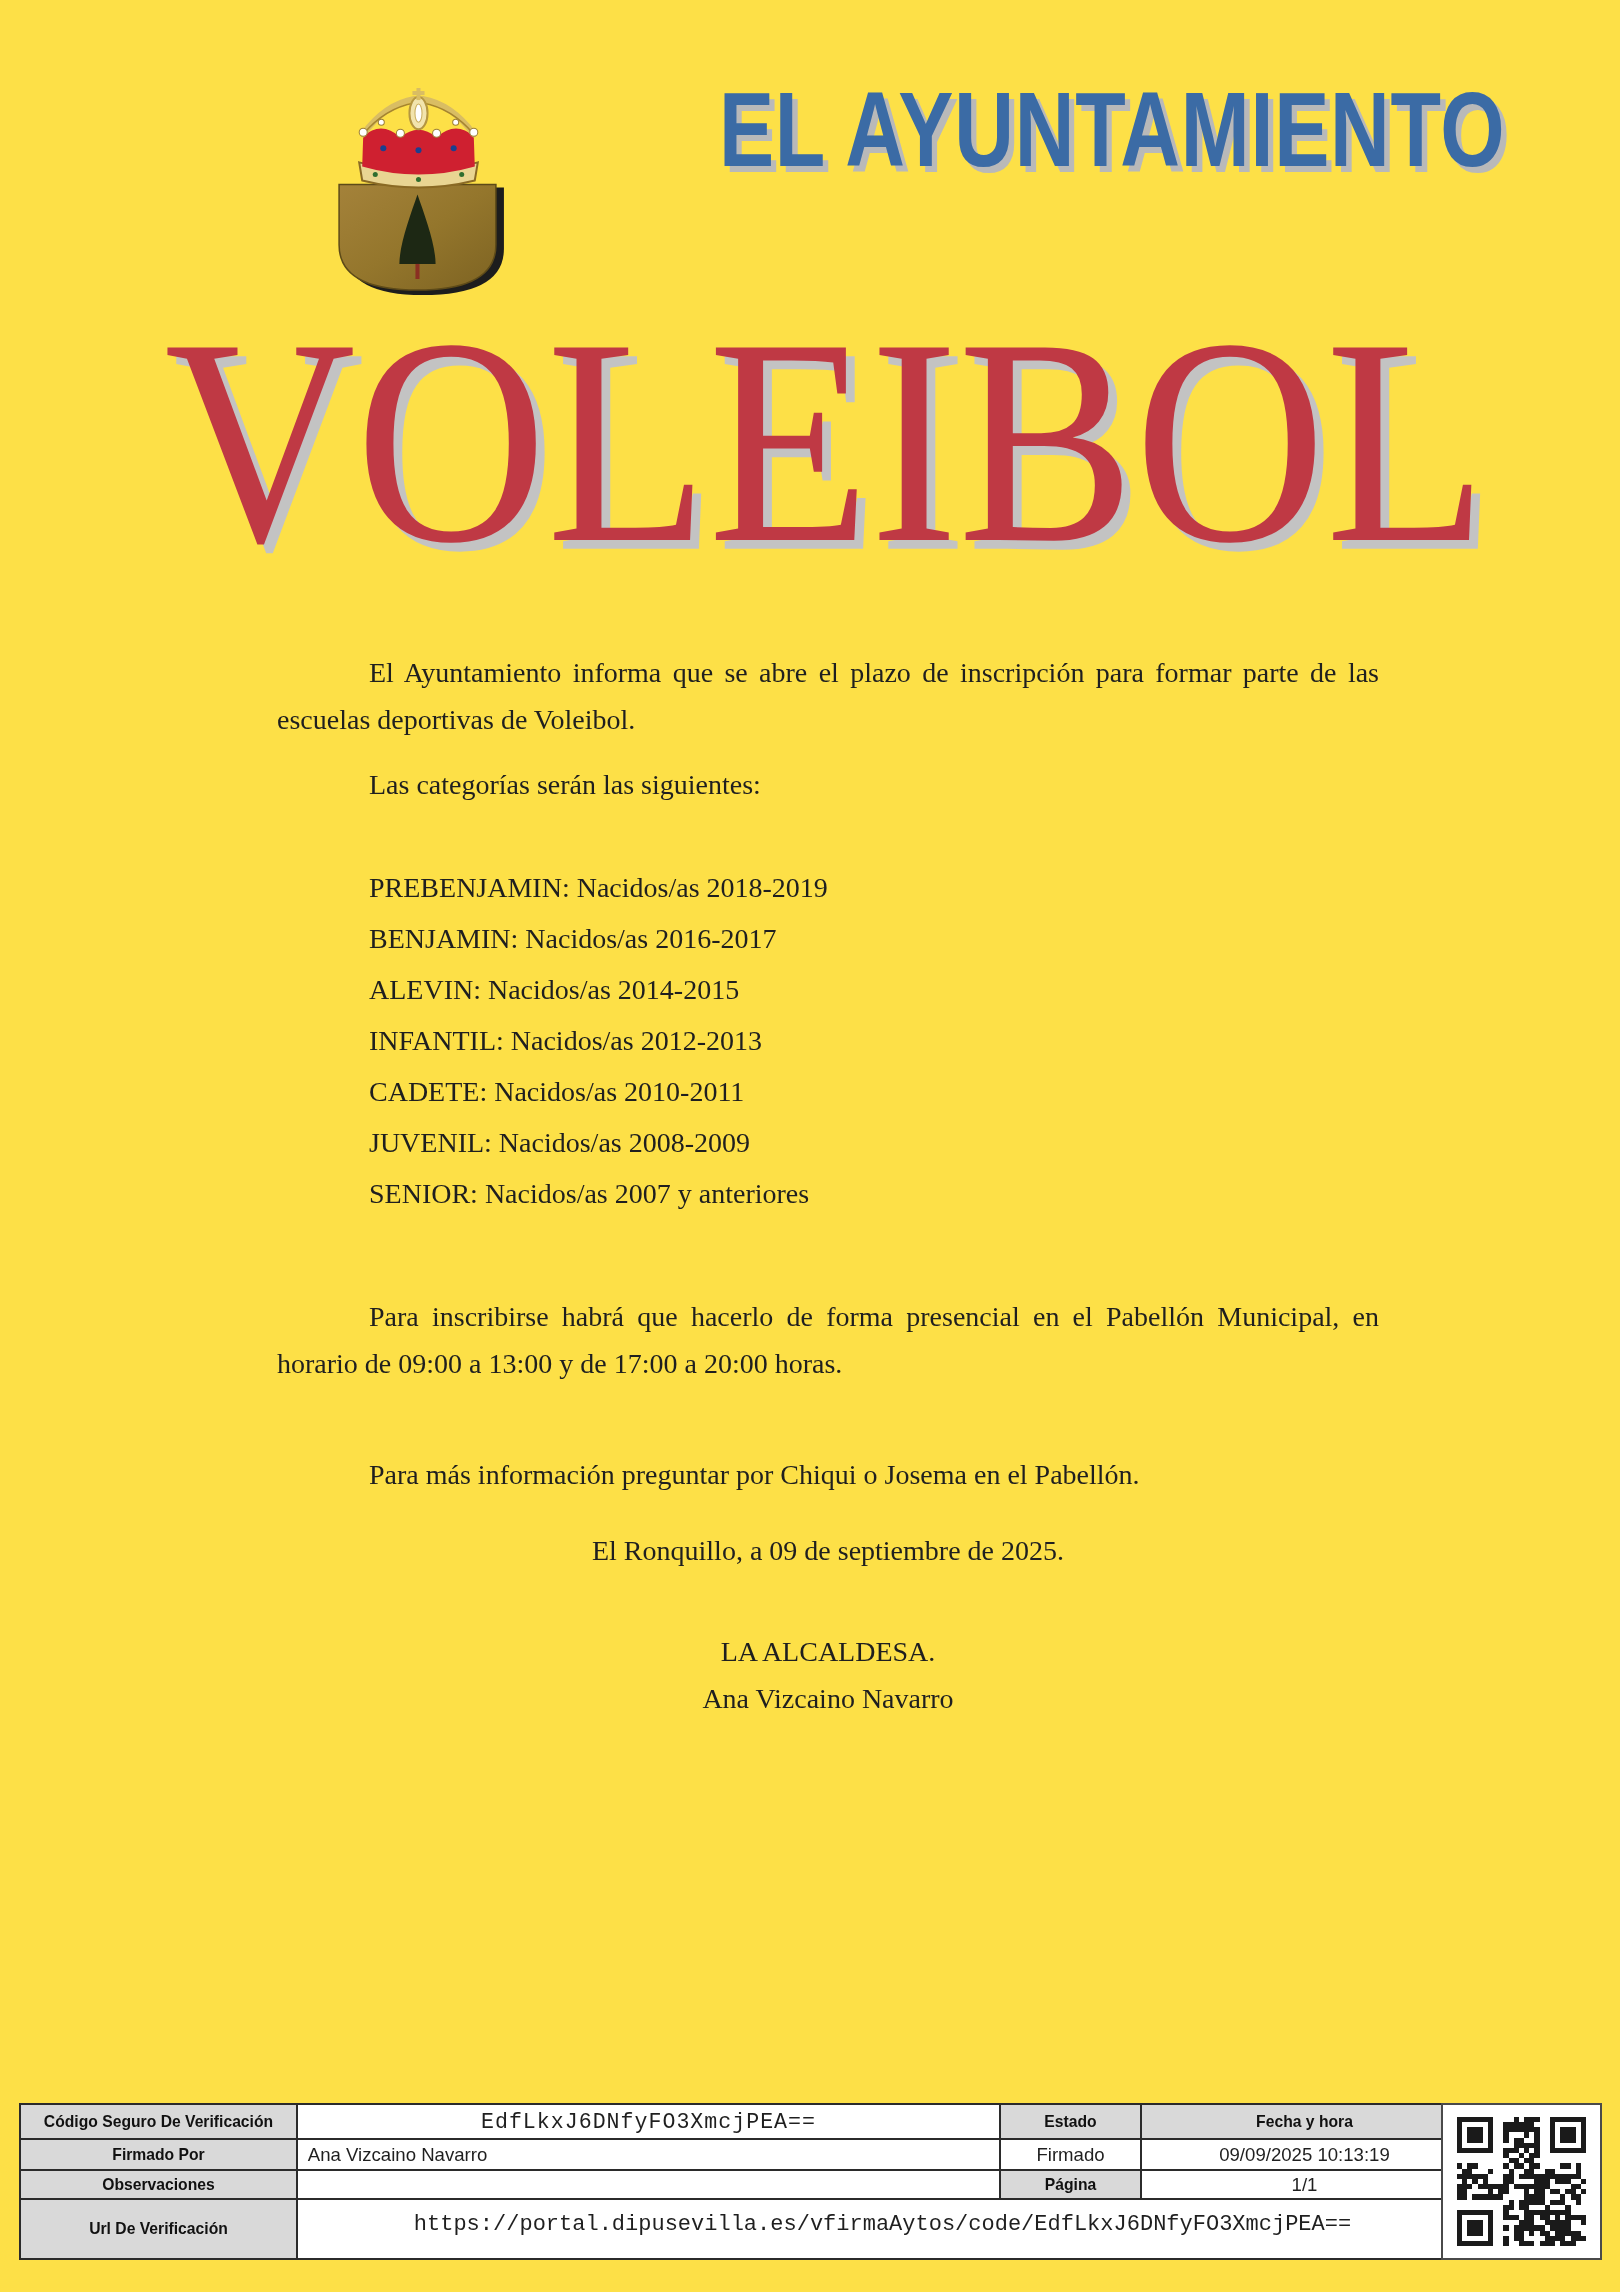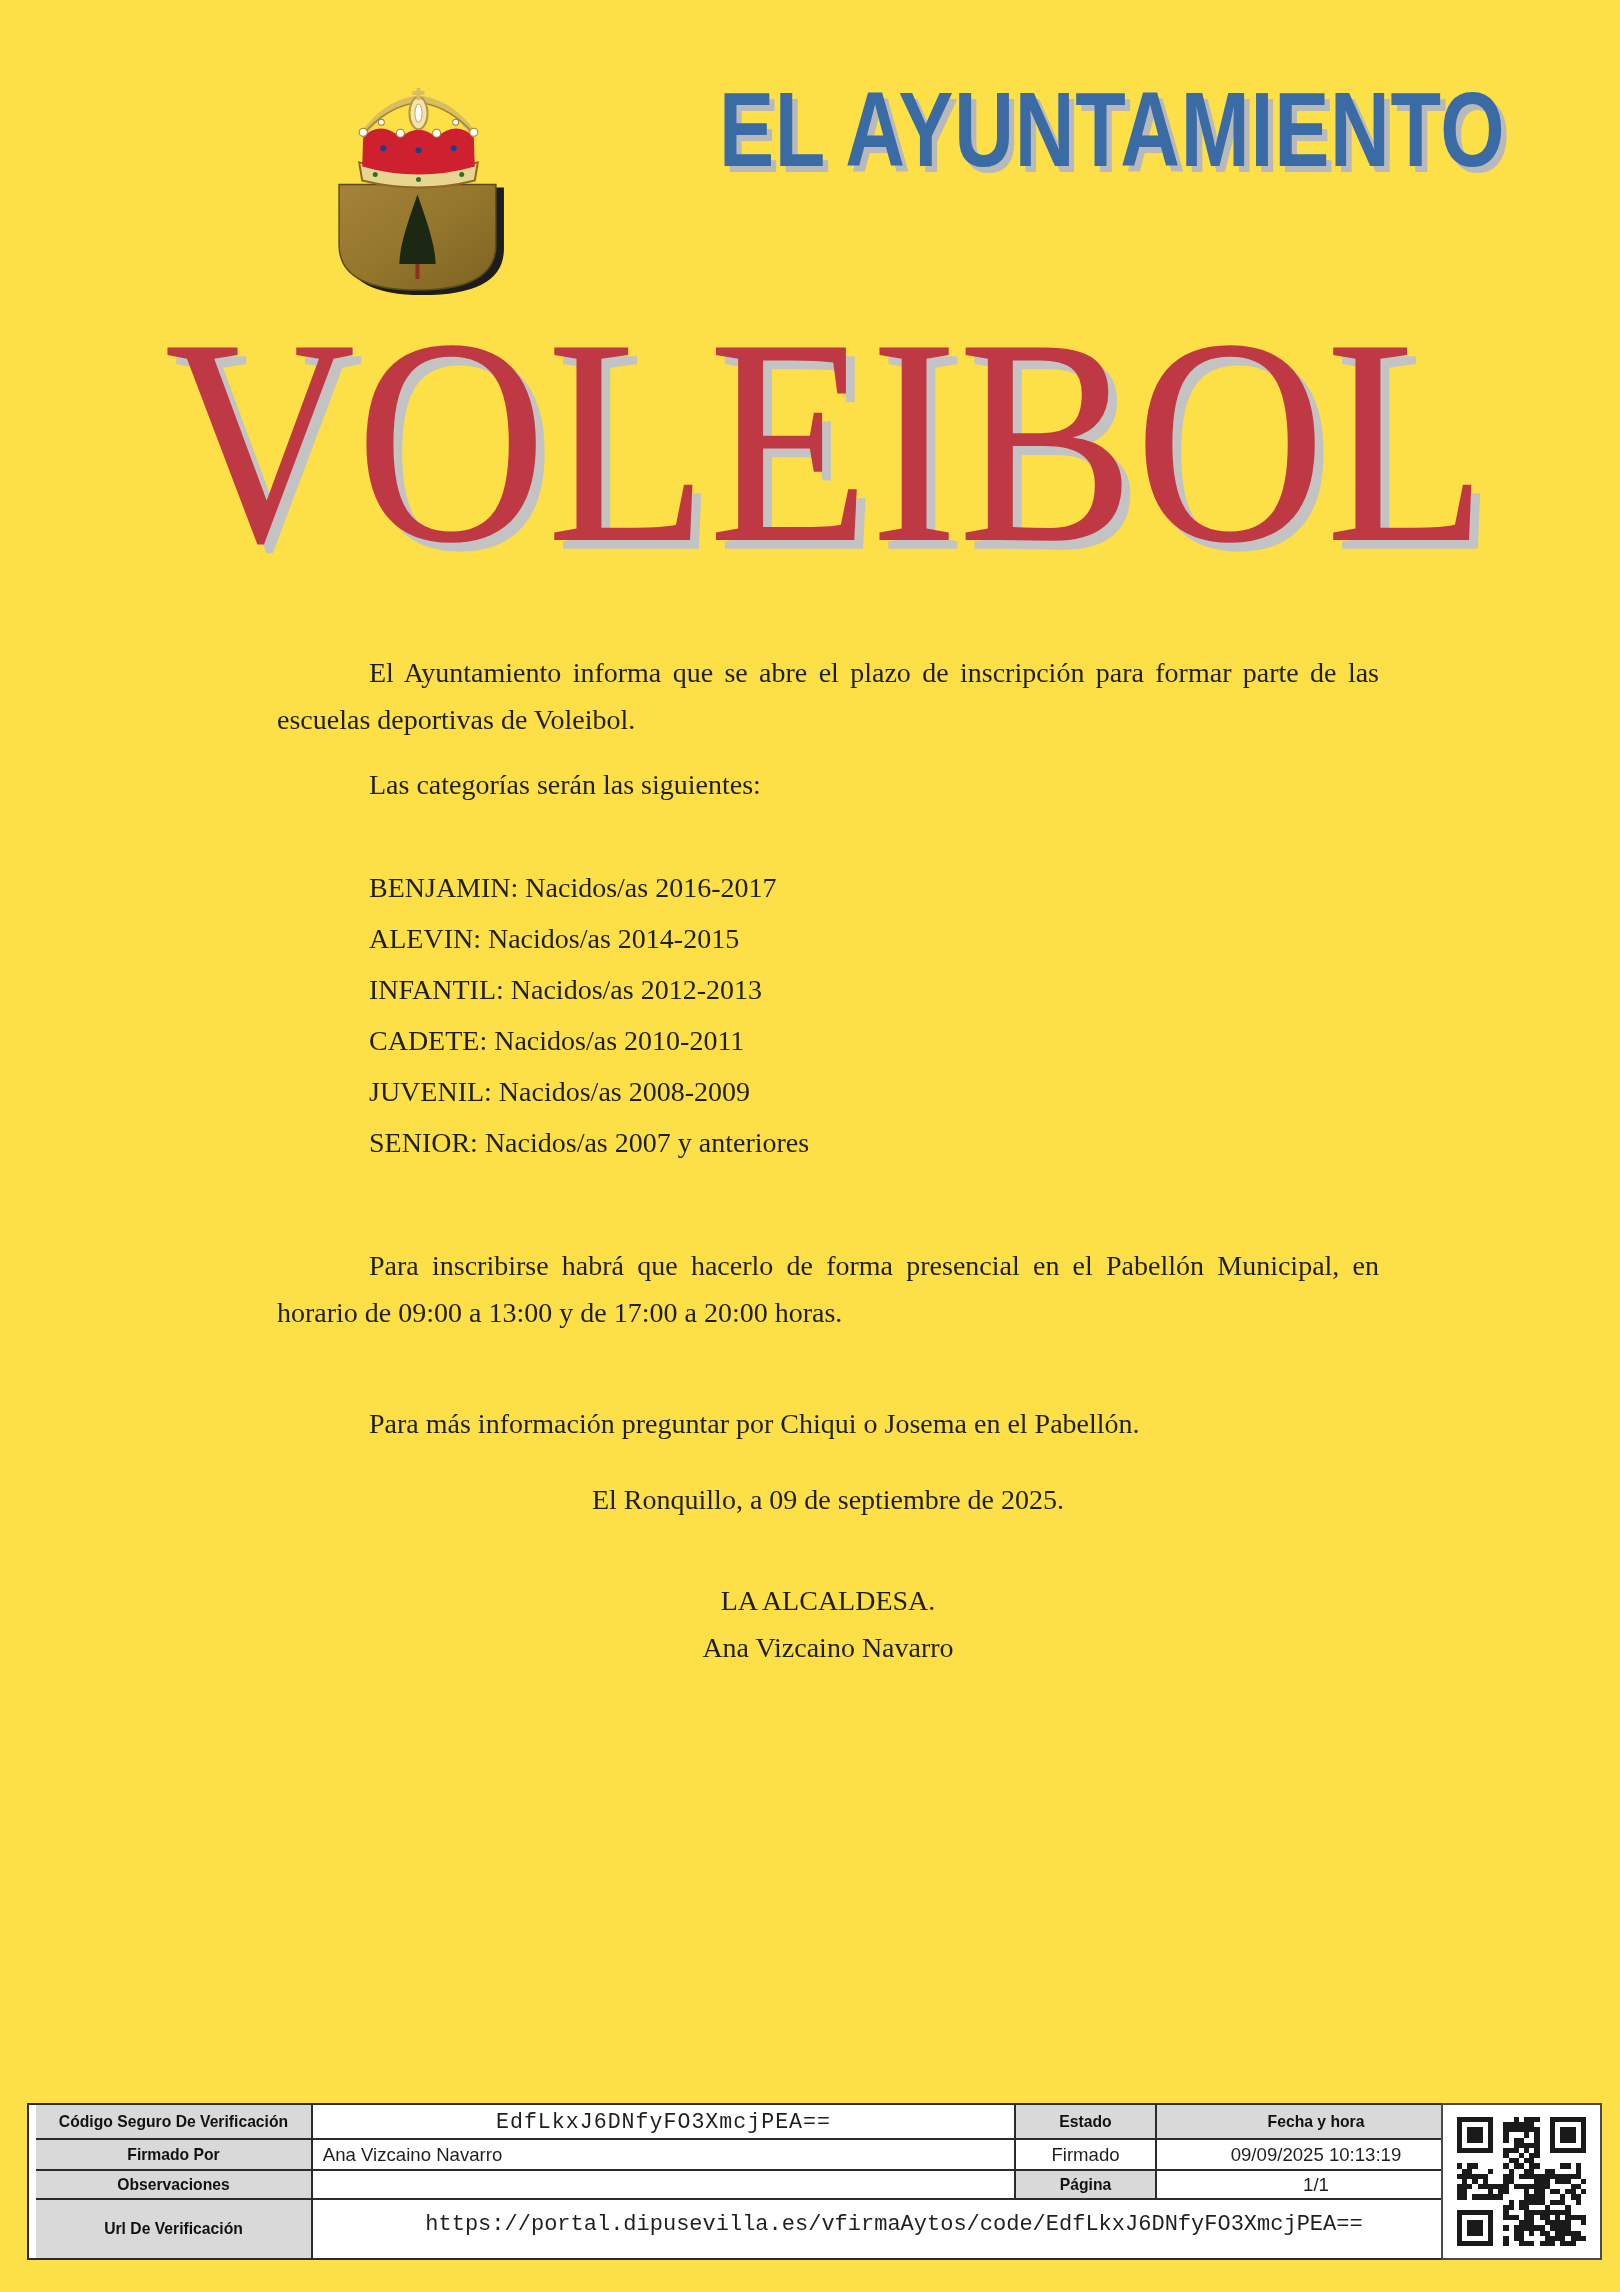--- a/index.html
+++ b/index.html
@@ -61,31 +61,30 @@
   .para-indent{text-indent:92px;}
   .cats{list-style:none;margin:54px 0 0 0;padding:0 0 0 92px;line-height:51px;}
   .mt-reg{margin-top:74px !important;}
   .mt-info{margin-top:64px !important;}
   .date-line{margin-top:29px !important;text-align:center;text-indent:0;}
   .sig-title{margin-top:54px !important;text-align:center;}
   .sig-name{text-align:center;}
 
   
   .ver-table{
-    position:absolute;left:27px;top:2103px;
+    position:absolute;left:19px;top:2103px;
     width:1450px;height:157px;
     border:2px solid #2b2b2b;
     display:grid;
     grid-template-columns:277px 703px 141px 1fr;
     grid-template-rows:35px 31px 29px 1fr;
     font-family:"Liberation Sans", sans-serif;
     font-size:18.6px;
     background:#ffffff;
     box-sizing:border-box;
-    padding-left:7px;
   }
   .ver-table .cell{
     display:flex;align-items:center;justify-content:center;
     border-right:2px solid #2b2b2b;
     border-bottom:2px solid #2b2b2b;
     overflow:hidden;white-space:nowrap;
     box-sizing:border-box;
   }
   .ver-table .cell.last-col{border-right:none;}
   .ver-table .cell.last-row{border-bottom:none;}
@@ -169,20 +168,21 @@
     <span class="title-line">EL AYUNTAMIENTO</span>
   </div>
 
   <h1 class="voleibol"><span>VOLEIBOL</span></h1>
 
   <div class="body-block">
     <p class="para-justify">El Ayuntamiento informa que se abre el plazo de inscripción para formar parte de las escuelas deportivas de Voleibol.</p>
     <p class="para-indent" style="margin-top:17.6px;">Las categorías serán las siguientes:</p>
 
     <ul class="cats">
+      <li>PREBENJAMIN: Nacidos/as 2018-2019</li>
       <li>BENJAMIN: Nacidos/as 2016-2017</li>
       <li>ALEVIN: Nacidos/as 2014-2015</li>
       <li>INFANTIL: Nacidos/as 2012-2013</li>
       <li>CADETE: Nacidos/as 2010-2011</li>
       <li>JUVENIL: Nacidos/as 2008-2009</li>
       <li>SENIOR: Nacidos/as 2007 y anteriores</li>
     </ul>
 
     <p class="para-justify mt-reg">Para inscribirse habrá que hacerlo de forma presencial en el Pabellón Municipal, en horario de 09:00 a 13:00 y de 17:00 a 20:00 horas.</p>
     <p class="para-justify mt-info">Para más información preguntar por Chiqui o Josema en el Pabellón.</p>

